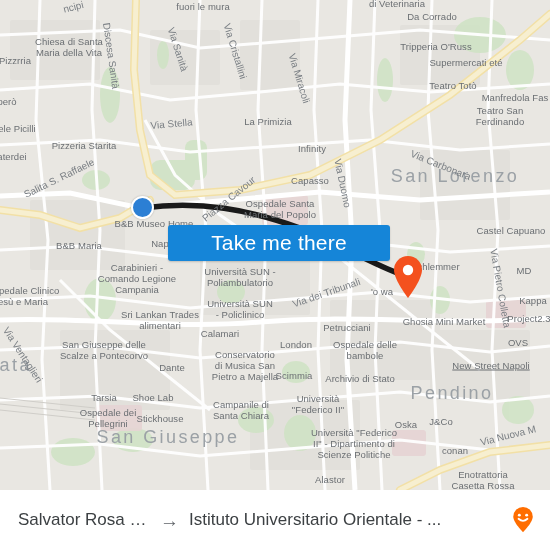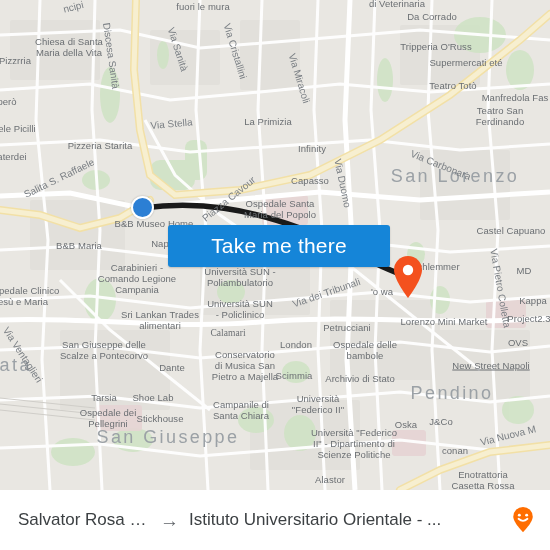--- a/index.html
+++ b/index.html
@@ -55,21 +55,21 @@
   #dest-pin{
     position:absolute;
     left:392px;top:255px;
     width:32px;height:44px;
   }
 
   
   #take-me-there{
     position:absolute;
     left:168px;top:225px;
-    width:222px;height:42px;
+    width:222px;height:36px;
     background:#1585d8;
     color:#ffffff;
     border:none;
     border-radius:3px;
     font-family:"Liberation Sans", sans-serif;
     font-size:21px;
     letter-spacing:.2px;
     cursor:pointer;
     box-shadow:0 1px 2px rgba(0,0,0,.18);
   }
@@ -227,21 +227,21 @@
         <div class="poi" style="left: 15px; top: 60px;">Pizzrria</div>
         <div class="poi" style="left: 466px; top: 62px;">Supermercati eté</div>
         <div class="poi" style="left: 453px; top: 85px;">Teatro Totò</div>
         <div class="poi" style="left: 7px; top: 101px;">oerò</div>
         <div class="poi" style="left: 515px; top: 97px;">Manfredola Fas</div>
         <div class="poi" style="left: 500px; top: 116px;">Teatro San
 Ferdinando</div>
         <div class="poi" style="left: 17px; top: 128px;">ele Picilli</div>
         <div class="poi" style="left: 268px; top: 121px;">La Primizia</div>
         <div class="poi" style="left: 312px; top: 148px;">Infinity</div>
-        <div class="poi" style="left: 86px; top: 145px; padding-left: 28px;">Pizzeria Starita</div>
+        <div class="poi" style="left: 70px; top: 145px; padding-left: 28px;">Pizzeria Starita</div>
         <div class="poi" style="left: 12px; top: 156px;">aterdei</div>
         <div class="poi" style="left: 310px; top: 180px;">Capasso</div>
         <div class="poi" style="left: 280px; top: 209px;">Ospedale Santa
 Maria del Popolo</div>
         <div class="poi" style="left: 511px; top: 230px;">Castel Capuano</div>
         <div class="poi" style="left: 136px; top: 223px; padding-left: 36px;">B&amp;B Museo Home</div>
         <div class="poi" style="left: 160px; top: 243px;">Nap</div>
         <div class="poi" style="left: 79px; top: 245px;">B&amp;B Maria</div>
         <div class="poi" style="left: 137px; top: 278px;">Carabinieri -
 Comando Legione
@@ -251,22 +251,22 @@
         <div class="poi" style="left: 430px; top: 266px;">B    chlemmer</div>
         <div class="poi" style="left: 524px; top: 270px;">MD</div>
         <div class="poi" style="left: 23px; top: 296px;">Ospedale Clinico
 esù e Maria</div>
         <div class="poi" style="left: 160px; top: 320px;">Sri Lankan Trades
 alimentari</div>
         <div class="poi" style="left: 240px; top: 309px;">Università SUN
 - Policlinico</div>
         <div class="poi" style="left: 382px; top: 291px;">'o wa</div>
         <div class="poi" style="left: 533px; top: 300px;">Kappa</div>
-        <div class="poi" style="left: 444px; top: 321px;">Lorenzo Mini Market</div>
-        <div class="poi" style="left: 228px; top: 333px; font-family: Liberation Serif, serif;">Calamari</div>
+        <div class="poi" style="left: 444px; top: 321px;">Ghosia Mini Market</div>
+        <div class="poi" style="left: 220px; top: 333px;">Calamari</div>
         <div class="poi" style="left: 529px; top: 318px;">Project2.3</div>
         <div class="poi" style="left: 104px; top: 350px;">San Giuseppe delle
 Scalze a Pontecorvo</div>
         <div class="poi" style="left: 347px; top: 327px;">Petrucciani</div>
         <div class="poi" style="left: 518px; top: 342px;">OVS</div>
         <div class="poi" style="left: 296px; top: 344px;">London</div>
         <div class="poi" style="left: 365px; top: 350px;">Ospedale delle
 bambole</div>
         <div class="poi" style="left: 245px; top: 365px;">Conservatorio
 di Musica San

